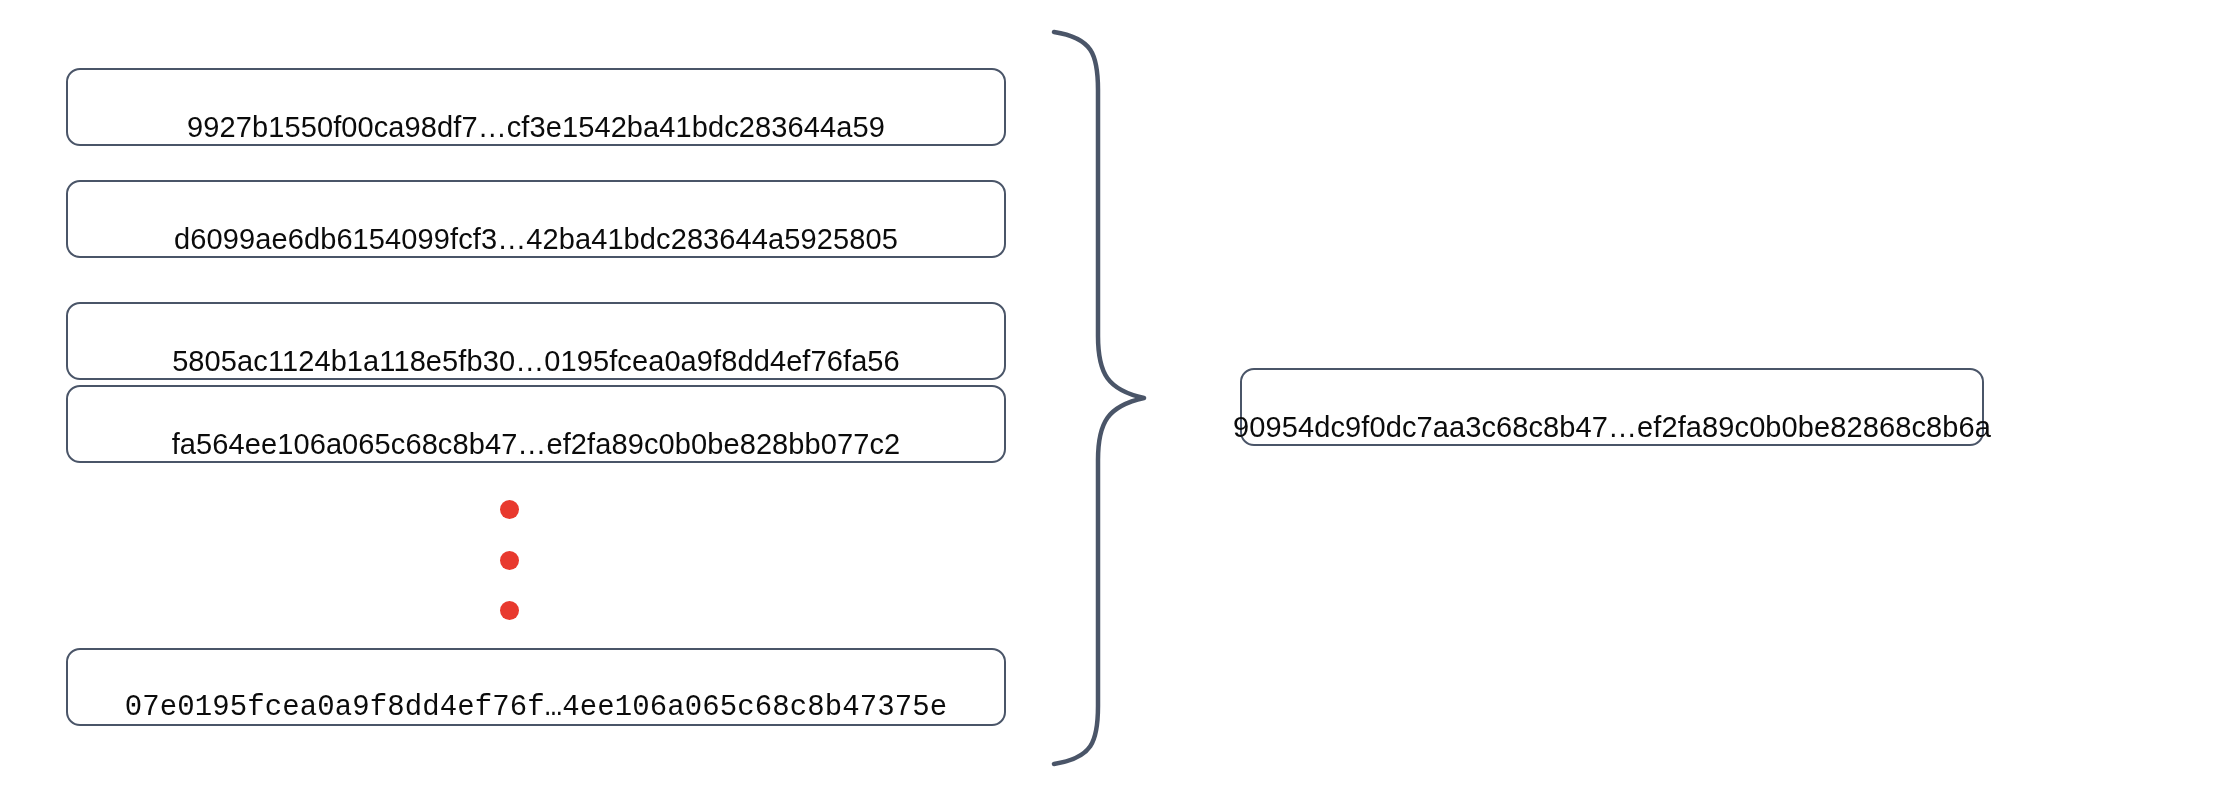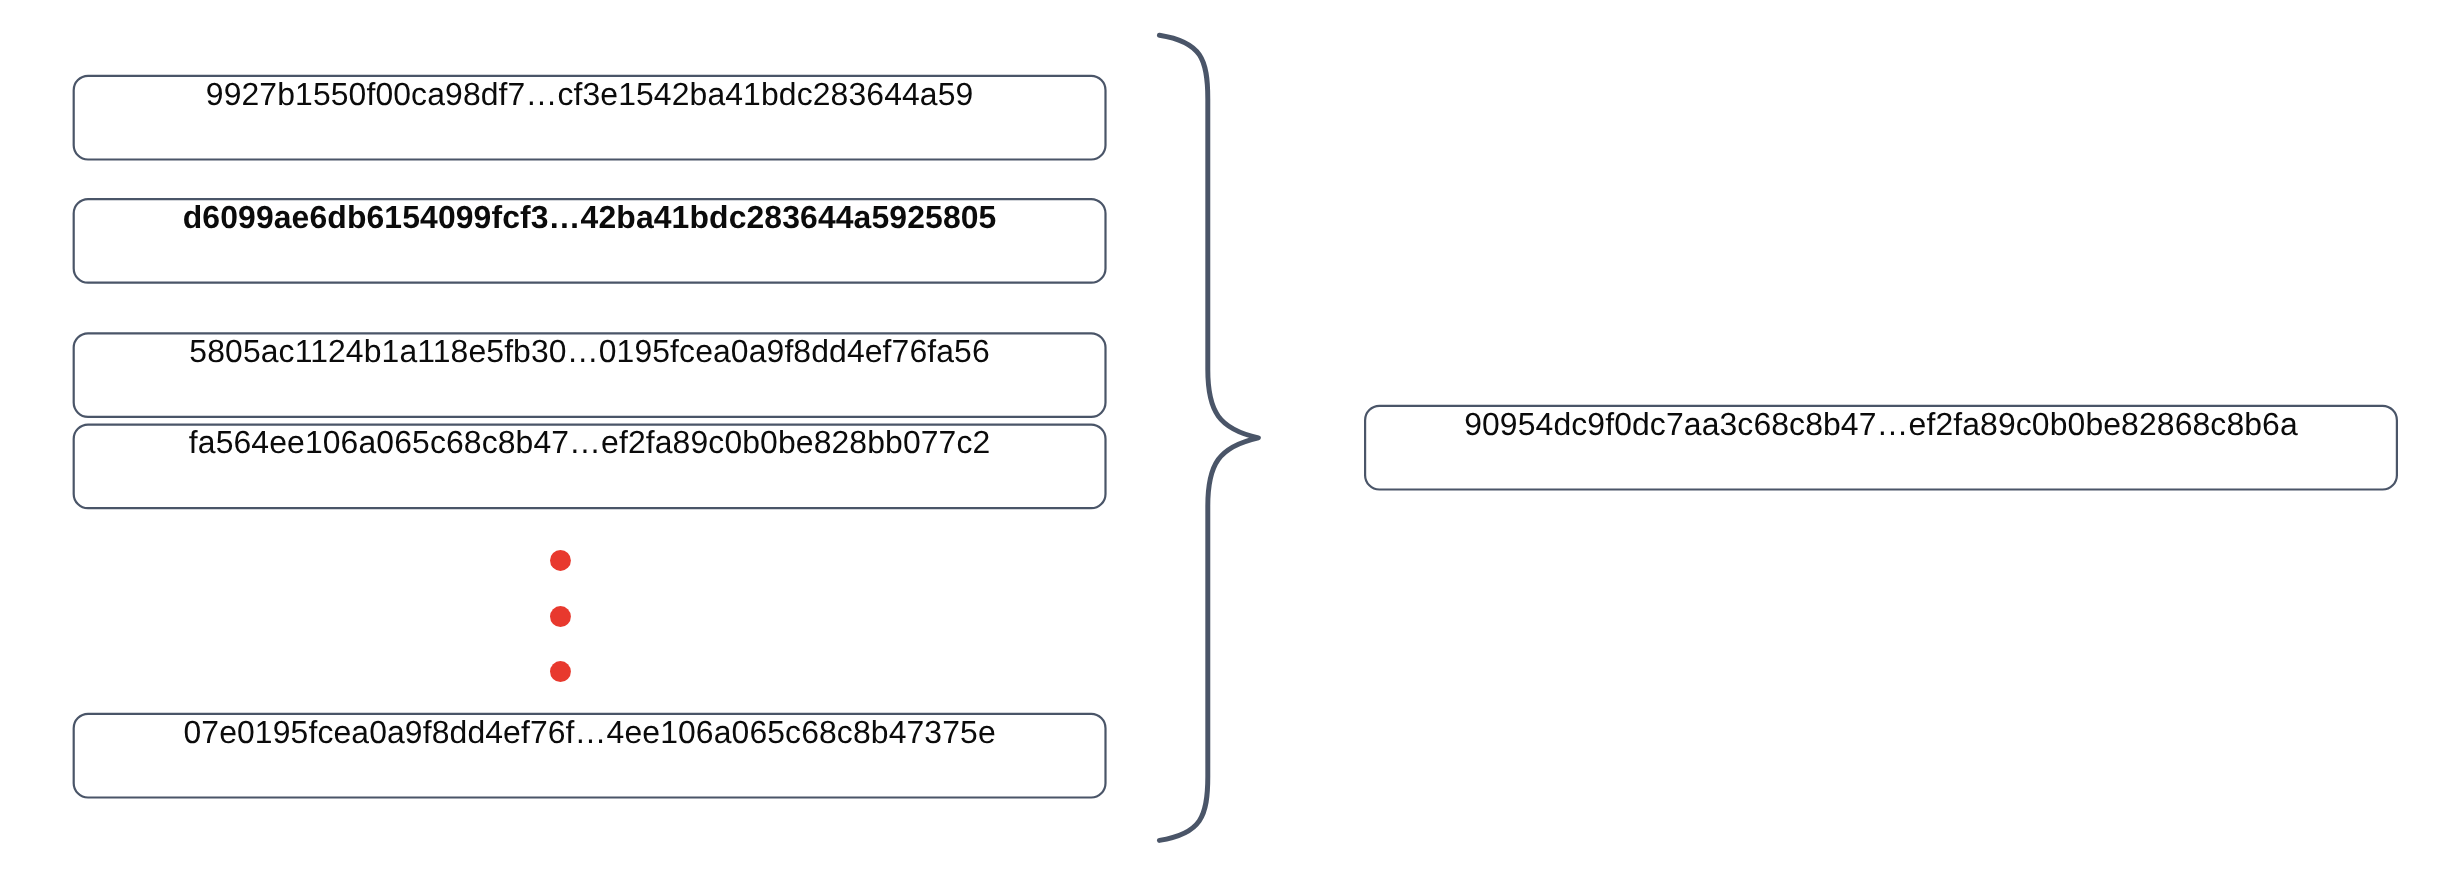--- a/index.html
+++ b/index.html
@@ -21,44 +21,44 @@
   }
 
   
   .hash-box {
     position: absolute;
     box-sizing: border-box;
     background: #ffffff;
     border: 2.5px solid #4a5568;
     border-radius: 14px;
     display: flex;
-    align-items: flex-start;
+    align-items: flex-end;
     justify-content: center;
     color: #0b0b0b;
     font-size: 29px;
     letter-spacing: 0.1px;
     white-space: nowrap;
   }
 
   .left-col .hash-box {
     left: 66px;
     width: 940px;
     height: 78px;
   }
 
   #lbox0 { top: 68px; }
-  #lbox1 { top: 180px; font-weight: bold; }
+  #lbox1 { top: 180px; }
   #lbox2 { top: 290px; margin-top: 12px; }
   #lbox3 { top: 385px; }
-  #lbox4 { top: 648px; }
+  #lbox4 { top: 648px; font-family: Liberation Mono, monospace; }
 
   #rbox0 {
     left: 1240px;
     top: 368px;
-    width: 940px;
+    width: 744px;
     height: 78px;
   }
 
   
   .ellipsis-group {
     position: absolute;
     left: 497px;
     top: 500px;
     width: 24px;
     height: 120px;

